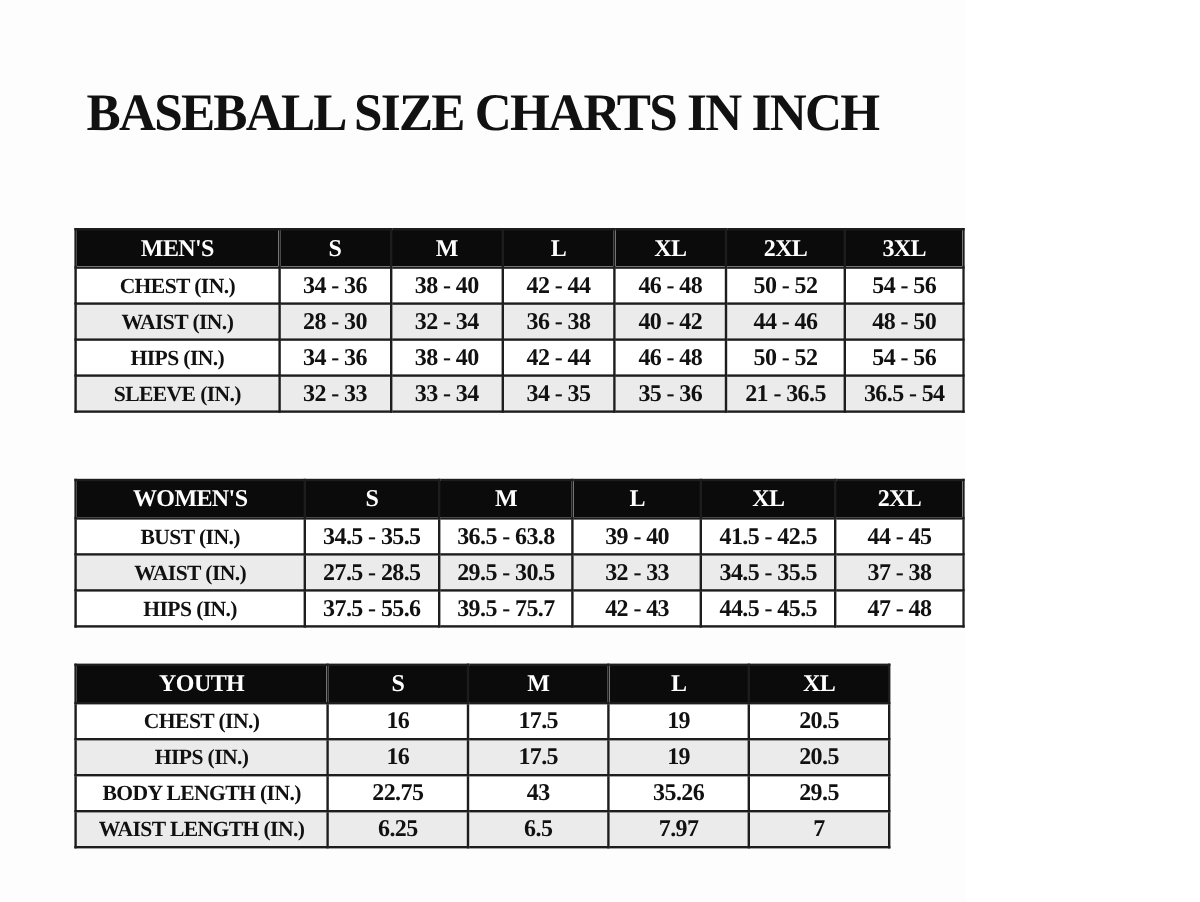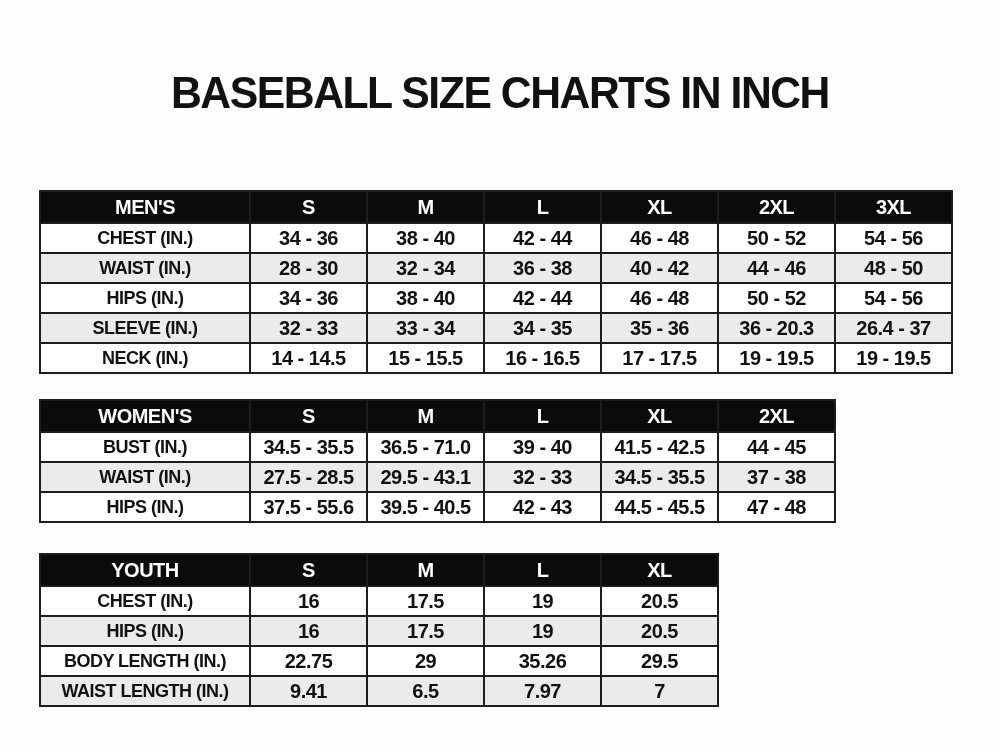--- a/index.html
+++ b/index.html
@@ -12,41 +12,42 @@
     --text: #111111;
   }
   * { box-sizing: border-box; }
   html, body { margin: 0; padding: 0; }
   body {
     background: #ffffff;
     font-family: "Liberation Sans", sans-serif;
   }
   .page {
     position: relative;
-    width: 1000px;
+    width: 804px;
     height: 752px;
     background: var(--page-bg);
     overflow: hidden;
+    font-family: Liberation Serif, serif;
   }
   .page-title {
     position: absolute;
     top: 68px;
     left: 0;
     width: 100%;
     margin: 0;
     text-align: center;
     font-size: 44px;
     font-weight: 700;
     letter-spacing: -1.5px;
     color: var(--text);
     transform: scaleX(0.97);
   }
   table.size-table {
     position: absolute;
-    left: 39px;
+    left: 62px;
     border-collapse: collapse;
     table-layout: fixed;
   }
   #mens-table   { top: 190px; }
   #womens-table { top: 399px; }
   #youth-table  { top: 553px; }
 
   table.size-table th,
   table.size-table td {
     border: 2px solid var(--border);
@@ -126,31 +127,22 @@
           <td>46 - 48</td>
           <td>50 - 52</td>
           <td>54 - 56</td>
         </tr>
         <tr>
           <th>SLEEVE (IN.)</th>
           <td>32 - 33</td>
           <td>33 - 34</td>
           <td>34 - 35</td>
           <td>35 - 36</td>
-          <td>36 - 20.3</td>
-          <td>26.4 - 37</td>
-        </tr>
-        <tr>
-          <th>NECK (IN.)</th>
-          <td>14 - 14.5</td>
-          <td>15 - 15.5</td>
-          <td>16 - 16.5</td>
-          <td>17 - 17.5</td>
-          <td>19 - 19.5</td>
-          <td>19 - 19.5</td>
+          <td>21 - 36.5</td>
+          <td>36.5 - 54</td>
         </tr>
       </tbody>
     </table>
 
   <table id="womens-table" class="size-table">
       <colgroup>
         <col style="width: 210px;">
         <col style="width: 117px;">
         <col style="width: 117px;">
         <col style="width: 117px;">
@@ -164,37 +156,37 @@
           <th>M</th>
           <th>L</th>
           <th>XL</th>
           <th>2XL</th>
         </tr>
       </thead>
       <tbody>
         <tr>
           <th>BUST (IN.)</th>
           <td>34.5 - 35.5</td>
-          <td>36.5 - 71.0</td>
+          <td>36.5 - 63.8</td>
           <td>39 - 40</td>
           <td>41.5 - 42.5</td>
           <td>44 - 45</td>
         </tr>
         <tr>
           <th>WAIST (IN.)</th>
           <td>27.5 - 28.5</td>
-          <td>29.5 - 43.1</td>
+          <td>29.5 - 30.5</td>
           <td>32 - 33</td>
           <td>34.5 - 35.5</td>
           <td>37 - 38</td>
         </tr>
         <tr>
           <th>HIPS (IN.)</th>
           <td>37.5 - 55.6</td>
-          <td>39.5 - 40.5</td>
+          <td>39.5 - 75.7</td>
           <td>42 - 43</td>
           <td>44.5 - 45.5</td>
           <td>47 - 48</td>
         </tr>
       </tbody>
     </table>
 
   <table id="youth-table" class="size-table">
       <colgroup>
         <col style="width: 210px;">
@@ -223,26 +215,26 @@
         <tr>
           <th>HIPS (IN.)</th>
           <td>16</td>
           <td>17.5</td>
           <td>19</td>
           <td>20.5</td>
         </tr>
         <tr>
           <th>BODY LENGTH (IN.)</th>
           <td>22.75</td>
-          <td>29</td>
+          <td>43</td>
           <td>35.26</td>
           <td>29.5</td>
         </tr>
         <tr>
           <th>WAIST LENGTH (IN.)</th>
-          <td>9.41</td>
+          <td>6.25</td>
           <td>6.5</td>
           <td>7.97</td>
           <td>7</td>
         </tr>
       </tbody>
     </table>
 </div>
 
 </body></html>

